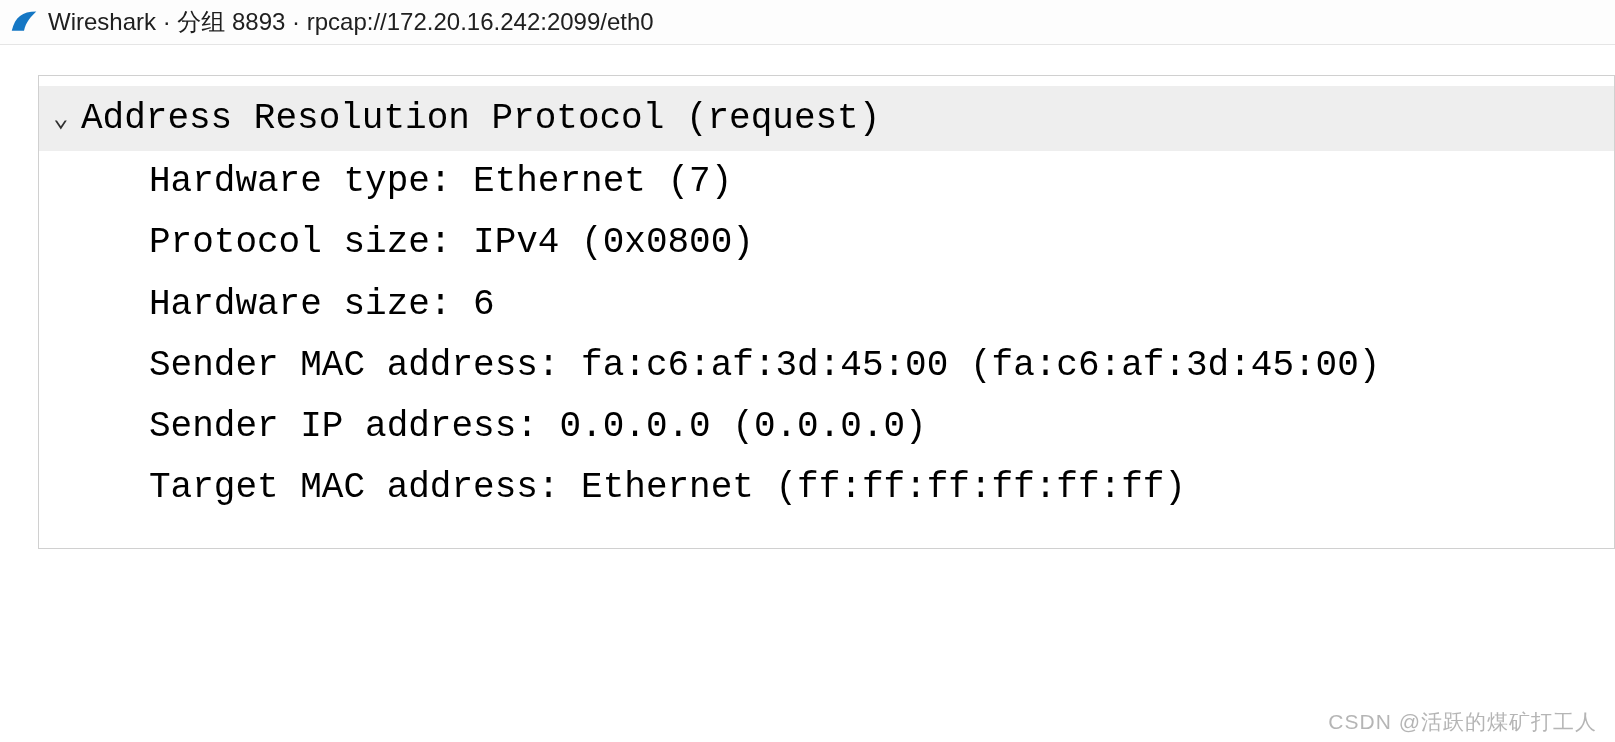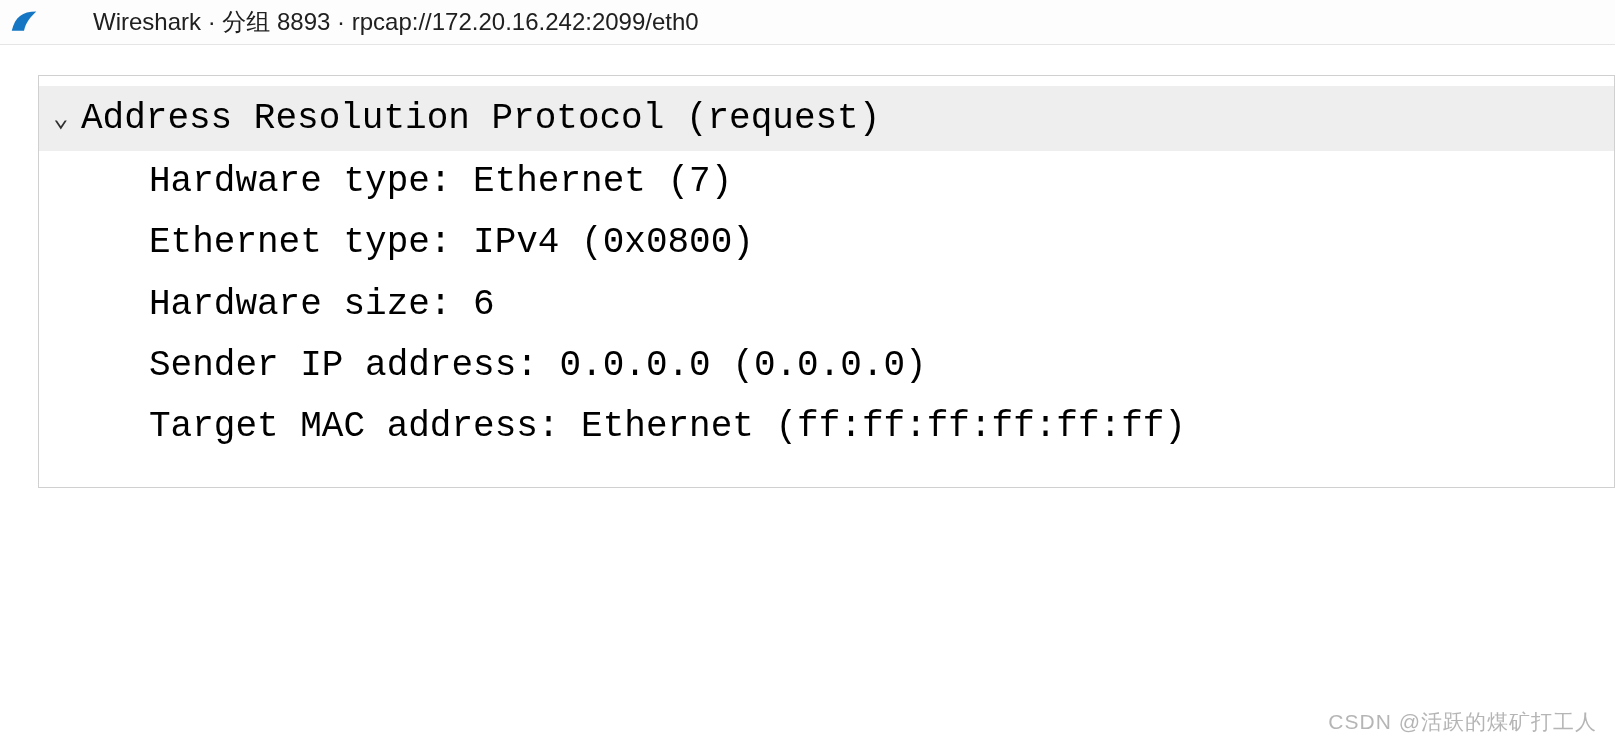--- a/index.html
+++ b/index.html
@@ -24,21 +24,20 @@
     .fin-icon {
       width: 28px;
       height: 28px;
       margin-right: 10px;
       flex-shrink: 0;
     }
     .titlebar-text {
       font-size: 24px;
       color: #202020;
       white-space: nowrap;
-      margin-left: 45px;
     }
     .content-area {
       padding: 30px 0 0 30px;
     }
     .packet-detail {
       border: 1px solid #d0d0d0;
       margin-left: 8px;
       padding: 10px 0 30px 0;
       font-family: "Consolas", "Courier New", monospace;
       font-size: 36px;
@@ -88,21 +87,22 @@
 
 <div class="content-area">
   <div class="packet-detail">
 
     <div class="tree-header">
       <span class="chevron">⌄</span>
       <span class="tree-header-text">Address Resolution Protocol (request)</span>
     </div>
 
     <div class="field-line">Hardware type: Ethernet (7)</div>
-    <div class="field-line">Ethernet type: IPv4 (0x0800)</div>
+    <div class="field-line">Protocol size: IPv4 (0x0800)</div>
     <div class="field-line">Hardware size: 6</div>
+    <div class="field-line">Sender MAC address: fa:c6:af:3d:45:00 (fa:c6:af:3d:45:00)</div>
     <div class="field-line">Sender IP address: 0.0.0.0 (0.0.0.0)</div>
     <div class="field-line">Target MAC address: Ethernet (ff:ff:ff:ff:ff:ff)</div>
 
   </div>
 </div>
 
 <div class="watermark">CSDN @活跃的煤矿打工人</div>
 
 </body></html>

